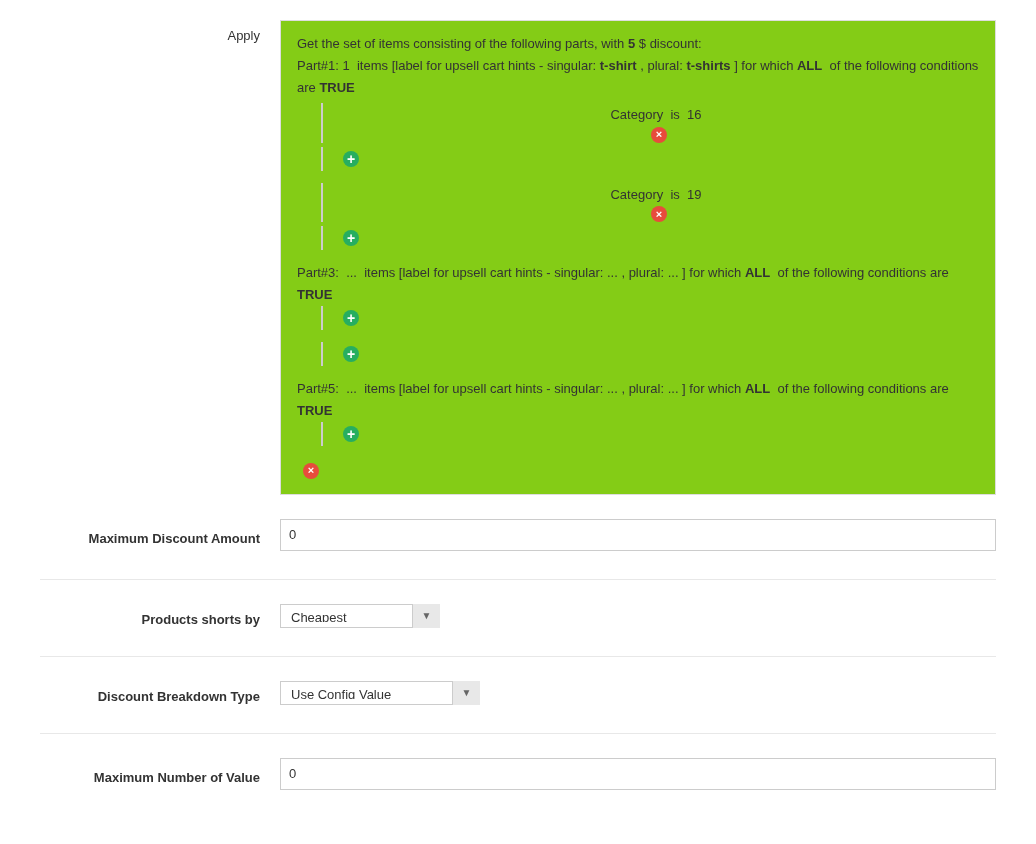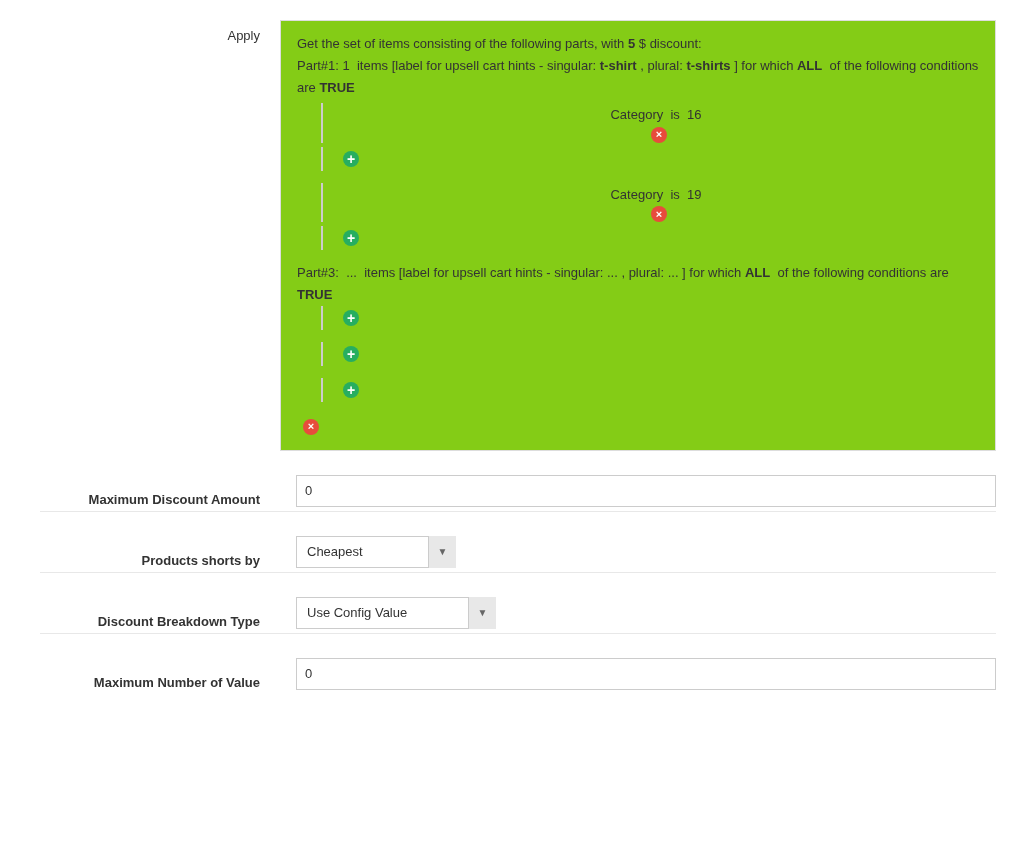--- a/index.html
+++ b/index.html
@@ -11,25 +11,24 @@
       width: 1036px;
       min-height: 844px;
     }
 
     .page-container {
       padding: 20px 40px;
     }
 
     .form-row {
       display: flex;
-      align-items: flex-end;
+      align-items: center;
       margin-bottom: 24px;
-      padding-bottom: 4px;
+      padding-bottom: 28px;
       border-bottom: 1px solid #e8e8e8;
-      gap: 16px;
     }
 
     .form-row:last-child {
       border-bottom: none;
     }
 
     .form-label {
       width: 240px;
       min-width: 240px;
       text-align: right;
@@ -171,21 +170,21 @@
       appearance: none;
       -webkit-appearance: none;
       background: #fff;
       border: 1px solid #ccc;
       padding: 5px 32px 5px 10px;
       font-size: 13px;
       color: #333;
       cursor: pointer;
       outline: none;
       min-width: 160px;
-      height: 32px;
+      height: 24px;
     }
 
     .select-arrow {
       position: absolute;
       right: 0;
       top: 0;
       bottom: 0;
       width: 28px;
       background: #e8e8e8;
       border-left: 1px solid #ccc;
@@ -246,20 +245,23 @@
         </div>
       </div>
 
       <div class="part-block">
         <div class="add-btn-row">
           <button class="add-btn">+</button>
         </div>
       </div>
 
       <div class="part-block">
+        <div class="part-text">
+          Part#5: &nbsp;...&nbsp; items [label for upsell cart hints - singular: ... , plural: ... ] for which <span class="bold-text">ALL</span>&nbsp; of the following conditions are <span class="bold-text">TRUE</span>
+        </div>
         <div class="add-btn-row">
           <button class="add-btn">+</button>
         </div>
       </div>
 
       <div class="remove-part-row">
         <button class="remove-btn">×</button>
       </div>
 
     </div>

